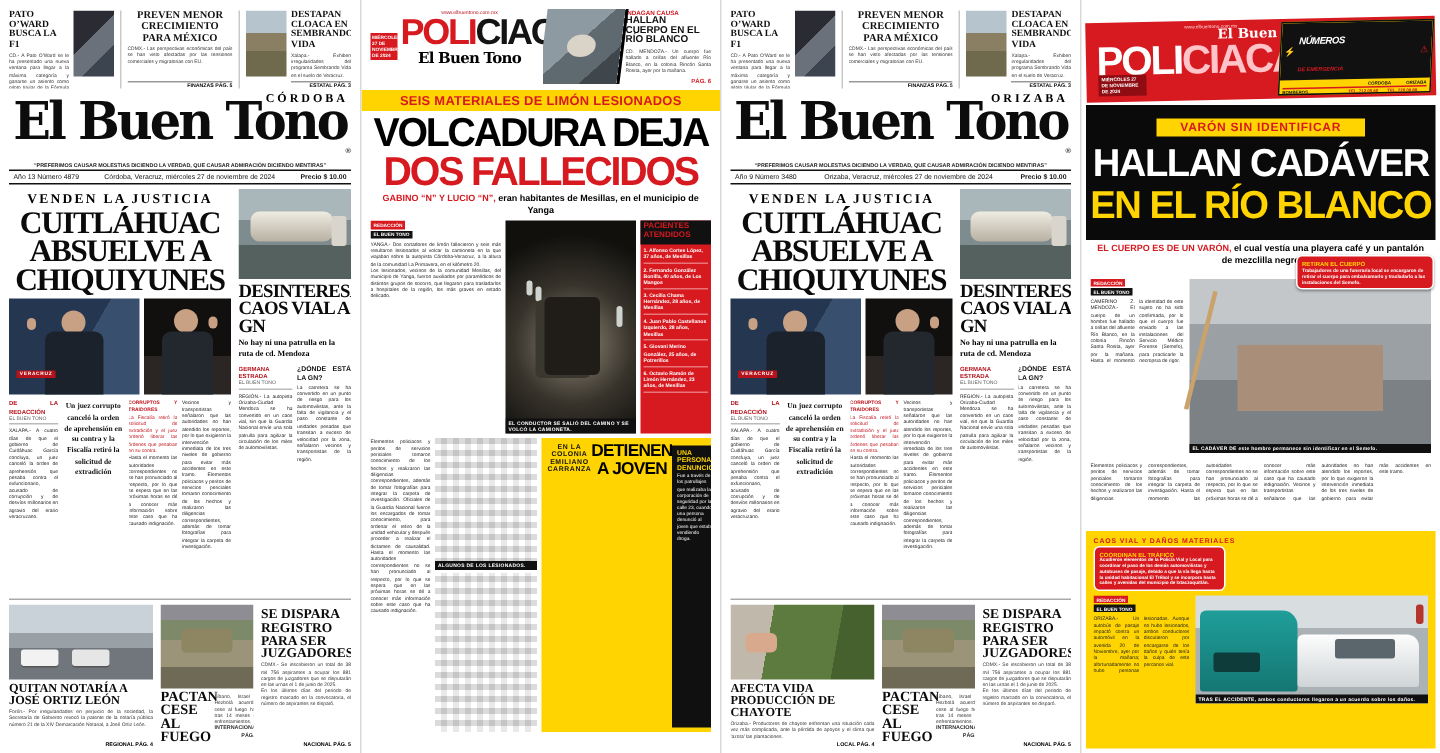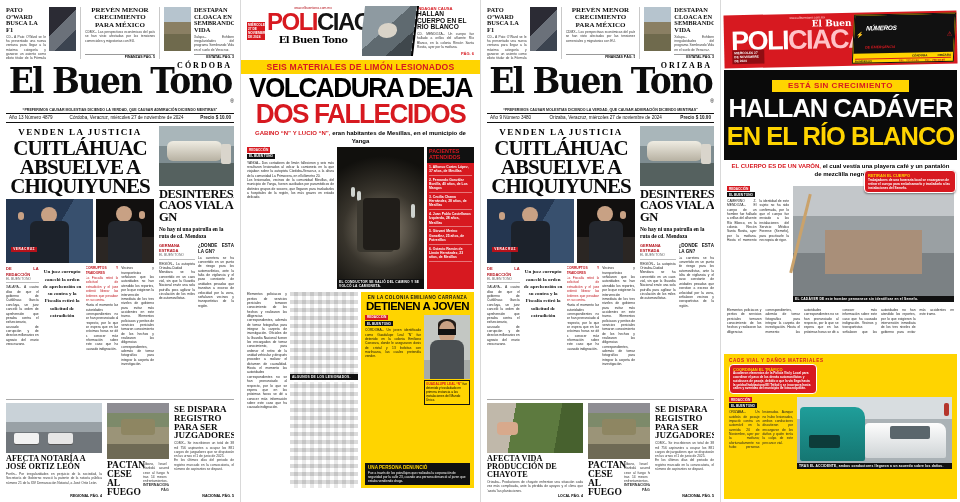--- a/index.html
+++ b/index.html
@@ -102,21 +102,21 @@
   .p2-pat{width:47px;background:#d71920;color:#fff;display:flex;flex-direction:column}
   .pat-title{background:#111;color:#d71920;font-weight:900;font-size:5.4px;line-height:1.05;padding:2px}
   .pat-list{padding:2px;display:flex;flex-direction:column;gap:2px}
   .pat-item{font-size:3.4px;line-height:1.25;font-weight:bold;border-bottom:.5px solid rgba(255,255,255,.4);padding-bottom:1.5px}
   .p2-lower{display:flex;gap:3px;margin:3px 6px 0;height:196px}
   .p2-colA2{width:40px;font-size:3.3px;line-height:1.32;color:#222;text-align:justify;overflow:hidden}
   .p2-pix{width:68px;display:flex;flex-direction:column;gap:2px}
   .ph-pixg{flex:1;background:linear-gradient(#49604a,#2c3b2d)}
   .ph-pixj{flex:1.2;background:linear-gradient(120deg,#3c5231 0 40%,#746c3f 40% 70%,#2f4227 70%)}
   .px{background-image:repeating-linear-gradient(0deg,rgba(255,255,255,.16) 0 4px,rgba(0,0,0,.14) 4px 8px),repeating-linear-gradient(90deg,rgba(255,255,255,.12) 0 4px,rgba(0,0,0,.1) 4px 8px)}
-  .p2-yp{flex:1;background:#ffd400;padding:3px 4px;display:flex;flex-direction:column;overflow:hidden}
+  .p2-yp{flex:1;background:#ffd400;padding:3px 4px;display:flex;flex-direction:row;overflow:hidden}
   .yp-kick{font-size:4.6px;font-weight:900;text-align:center;letter-spacing:.4px;color:#111}
   .yp-h{font-weight:900;font-size:11.5px;line-height:1;text-align:center;letter-spacing:-.5px;margin-top:1px}
   .yp-h.red{color:#d71920}
   .yp-row{display:flex;gap:3px;flex:1;margin-top:2px;overflow:hidden}
   .yp-text{flex:1;font-size:3.3px;line-height:1.32;text-align:justify;color:#111}
   .yp-photo{width:46px;display:flex;flex-direction:column}
   .ph-portrait{height:64px;background:linear-gradient(#c3c7c3 0 70%,#a7aba7 70%)}
   .pr-head{position:absolute;left:32%;top:10%;width:36%;height:34%;background:#caa183;border-radius:45% 45% 40% 40%}
   .pr-hair{position:absolute;left:30%;top:6%;width:40%;height:16%;background:#241d18;border-radius:50% 50% 0 0}
   .pr-blur{position:absolute;left:30%;top:22%;width:40%;height:9%;background:#111}
@@ -279,21 +279,21 @@
           </div>
         </div>
       </div>
     </div>
     <div class="bstrip">
       <div class="bstory bs1">
         <div class="ph ph-street">
           <div class="car c1"></div>
             <div class="car c2"></div>
         </div>
-        <div class="bs-title">AFECTA NOTARÍA A JOSÉ ORTIZ LEÓN</div>
+        <div class="bs-title">QUITAN NOTARÍA A JOSÉ ORTIZ LEÓN</div>
         <div class="bs-text">Fortín.- Por irregularidades en perjuicio de la sociedad, la Secretaría de Gobierno revocó la patente de la notaría pública número 21 de la XIV Demarcación Notarial, a José Ortiz León.</div>
         <div class="bs-tag">REGIONAL PÁG. 4</div>
       </div>
       <div class="bstory bs2">
         <div class="ph ph-tank">
             <div class="tank-turret"></div>
           </div>
         <div class="bs2-row">
           <div class="bs2-title">PACTAN CESE AL FUEGO</div>
           <div class="bs-text">
@@ -568,21 +568,21 @@
             </div>
           <div class="emg-row">
               <span class="ta">TEL. 714 55 55</span>
               <span class="tb">TEL. 725 05 55</span>
             </div>
 
         </div>
       </div>
     </div>
     <div class="p4-main">
-      <div class="p4-strip">ESTÁ SIN CRECIMIENTO</div>
+      <div class="p4-strip">VARÓN SIN IDENTIFICAR</div>
       <div class="p4-h1">HALLAN CADÁVER</div>
       <div class="p4-h2">EN EL RÍO BLANCO</div>
     </div>
     <div class="p4-deck">
       <span class="rd">EL CUERPO ES DE UN VARÓN,</span><span> el cual vestía una playera café y un pantalón de mezclilla negro</span>
     </div>
     <div class="p4-content">
       <div class="p4-coltext">
         <div class="minibys">
           <span class="mb red">REDACCIÓN</span>

